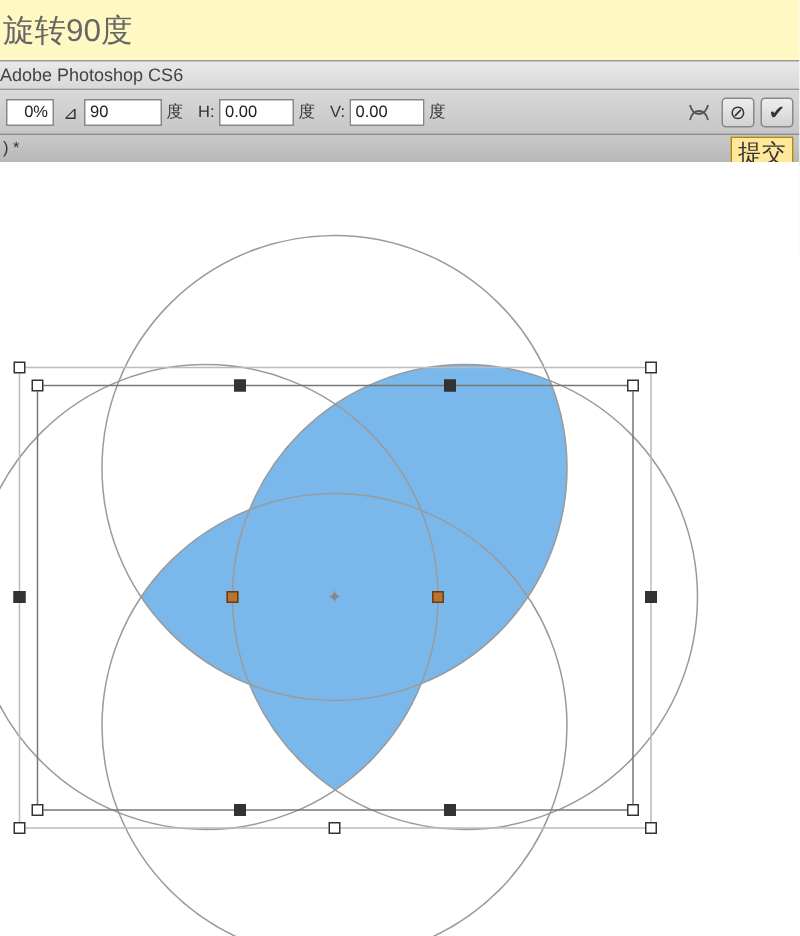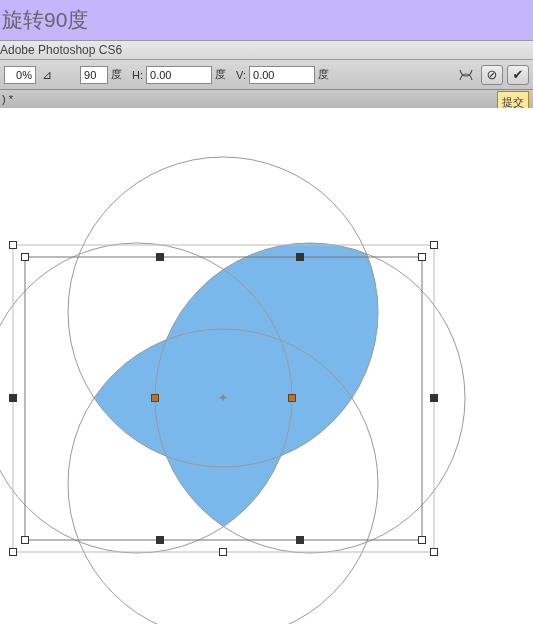--- a/index.html
+++ b/index.html
@@ -9,21 +9,21 @@
       width: 533px;
       height: 624px;
       overflow: hidden;
       position: relative;
     }
     .page-title {
       font-size: 21px;
       color: #666;
       font-weight: 300;
       padding: 6px 2px 6px 2px;
-      background: #c4b5fd;
+      background: #fef9c3;
     }
     .titlebar {
       height: 20px;
       background: linear-gradient(#e8e8e8, #d9d9d9);
       border-top: 1px solid #999;
       border-bottom: 1px solid #999;
       font-size: 12px;
       color: #444;
       line-height: 19px;
     }
@@ -41,24 +41,24 @@
     .opt-field {
       background: #fff;
       border: 1px solid #888;
       height: 18px;
       font-size: 11px;
       padding: 0 3px;
       color: #222;
     }
     .pct { width: 32px; text-align: right; }
     .angle-icon { margin: 0 4px 0 6px; font-size: 12px; }
-    .angle { width: 28px; margin-left: 24px; }
+    .angle { width: 52px; }
     .deg-label { margin: 0 6px 0 3px; }
     .hv-label { margin: 0 3px 0 4px; }
-    .hv { width: 66px; }
+    .hv { width: 50px; }
     .right-icons {
       margin-left: auto;
       display: flex;
       align-items: center;
       gap: 4px;
     }
     .icon-btn {
       width: 22px;
       height: 20px;
       border: 1px solid #888;
@@ -80,21 +80,21 @@
       color: #333;
       padding-left: 2px;
       line-height: 19px;
     }
     .tooltip {
       position: absolute;
       right: 4px;
       top: 1px;
       background: #ffe899;
       border: 1px solid #aa8822;
-      font-size: 11px;
+      font-size: 16px;
       color: #333;
       padding: 1px 4px;
     }
     .canvas {
       position: absolute;
       left: 0;
       top: 108px;
       width: 533px;
       height: 516px;
       background: #fff;

